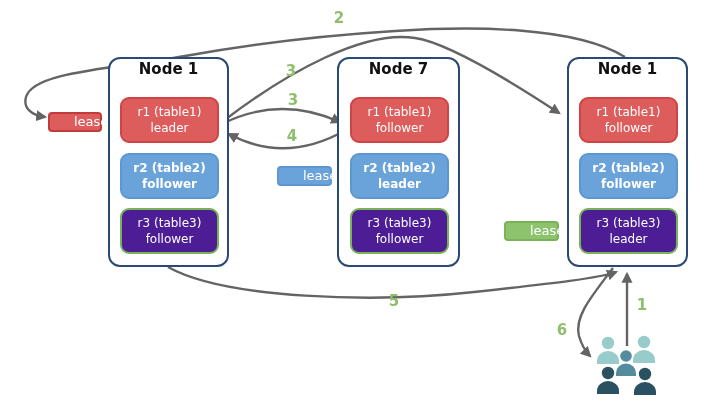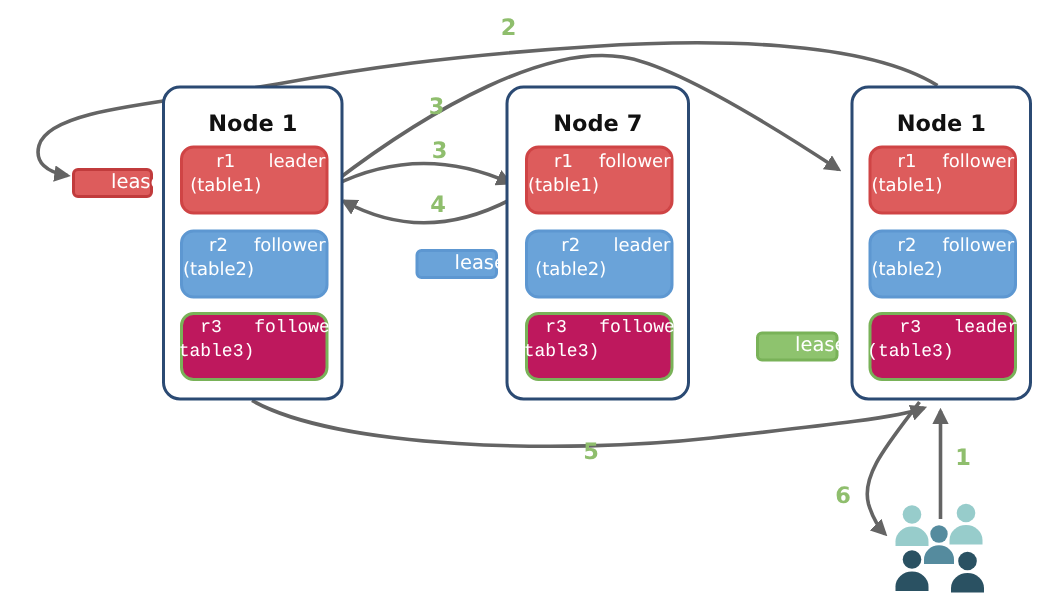--- a/index.html
+++ b/index.html
@@ -7,32 +7,32 @@
     position:relative;width:704px;height:405px;background:#ffffff;overflow:hidden;
     font-family:"DejaVu Sans","Liberation Sans",sans-serif;
   }
   .arrows{position:absolute;left:0;top:0;width:704px;height:405px;pointer-events:none;}
   .node{
     position:absolute;top:57px;height:210px;width:121px;
     background:#ffffff;border:2px solid #2b4a73;border-radius:12px;
     box-sizing:border-box;
   }
   .node-title{
-    text-align:center;margin-top:14px;font-size:15px;font-weight:bold;color:#111111;
+    text-align:center;margin-top:1px;font-size:15px;font-weight:bold;color:#111111;
   }
   .replica{
     position:absolute;left:10px;width:99px;height:46px;border-radius:9px;
     box-sizing:border-box;border:2px solid transparent;
     color:#ffffff;font-size:12px;line-height:16px;text-align:center;
-    display:flex;flex-direction:row;justify-content:center;
+    display:flex;flex-direction:column;justify-content:center;
   }
   .replica.red{background:#dd5c5c;border-color:#cf4445;}
   .replica.blue{background:#6aa3d9;border-color:#5d97d1;}
-  .replica.green{background:#be185d;border-color:#79b258;font-family:Liberation Mono, monospace;}
-  .r-pos-0{top:38px;} .r-pos-1{top:94px;} .r-pos-2{top:149px;}
+  .replica.green{background:#4c1d95;border-color:#79b258;}
+  .r-pos-0{top:38px;} .r-pos-1{top:94px;font-weight:bold;} .r-pos-2{top:149px;}
   .lease{
     position:absolute;width:55px;height:20px;border-radius:4px;
     box-sizing:border-box;border:2px solid transparent;
     color:#ffffff;font-size:13px;line-height:16px;text-align:center;padding-left:24px;
   }
   .lease.red{left:48px;top:112px;background:#dd5c5c;border-color:#c13b3c;width:54px;}
   .lease.blue{left:277px;top:166px;background:#6aa3d9;border-color:#5d97d1;}
   .lease.green{left:504px;top:221px;background:#8ec36e;border-color:#79b258;}
   .step{
     position:absolute;font-size:15px;font-weight:bold;color:#8fbe6d;

